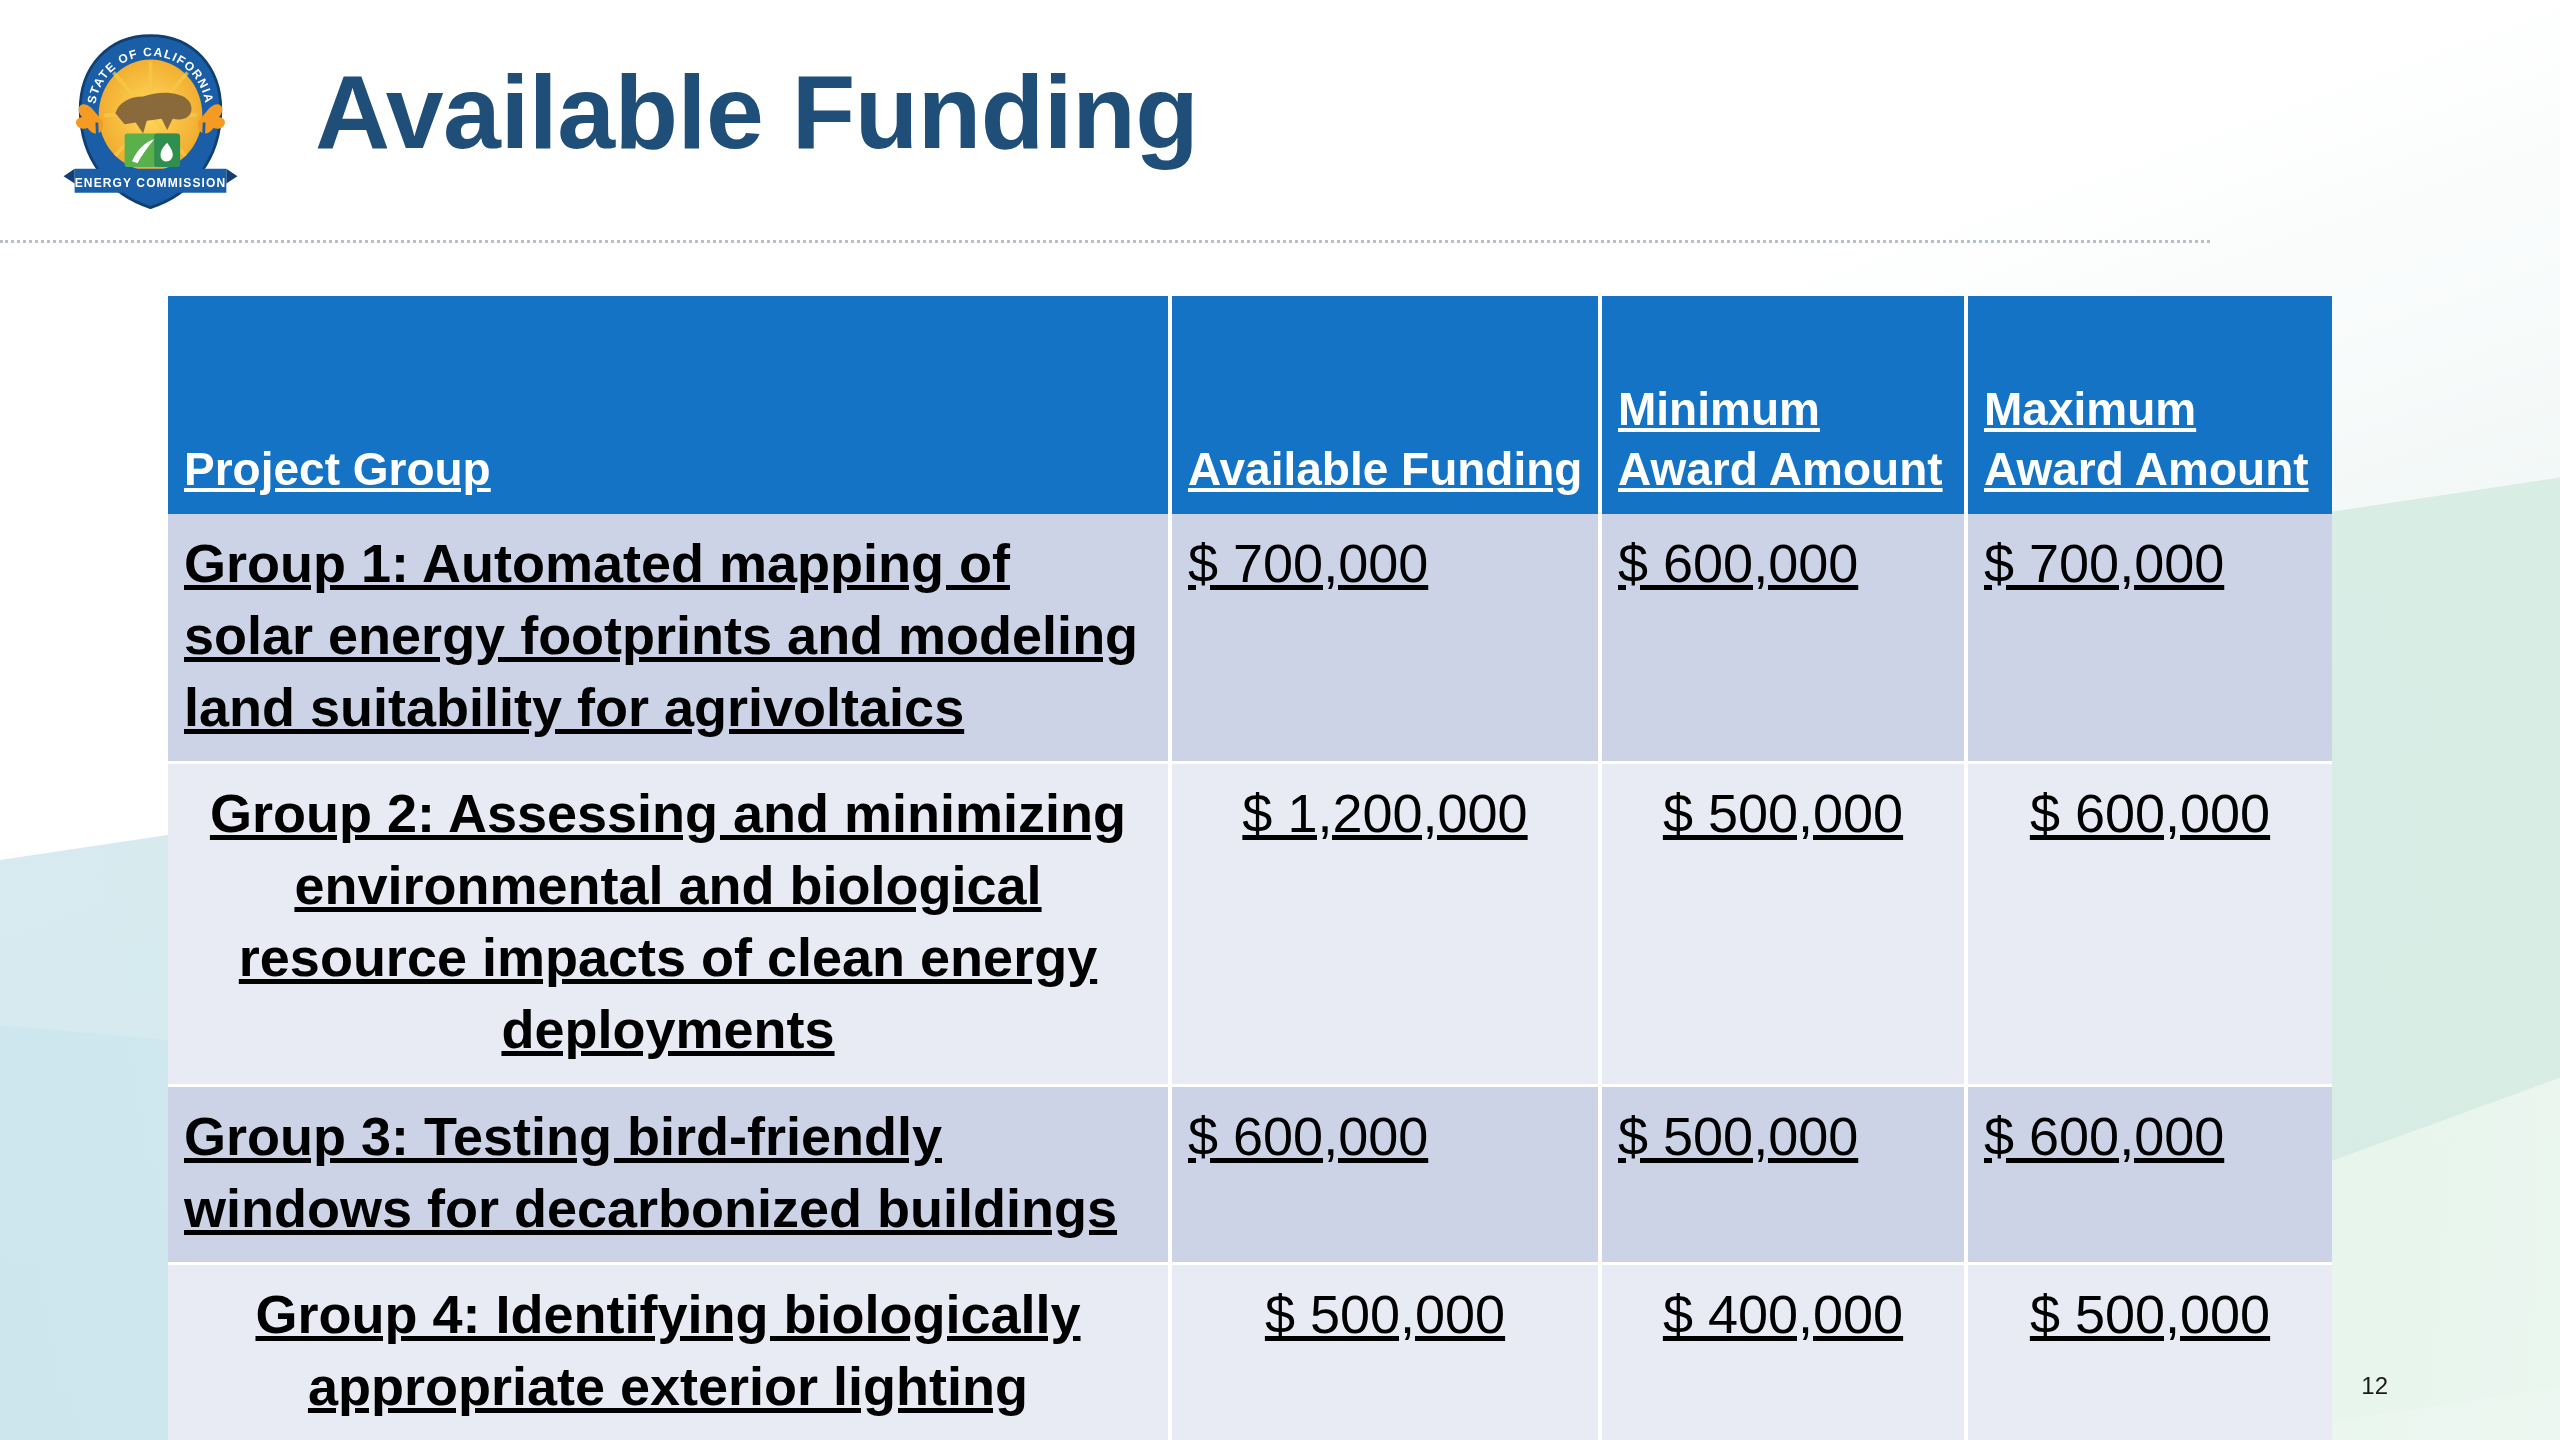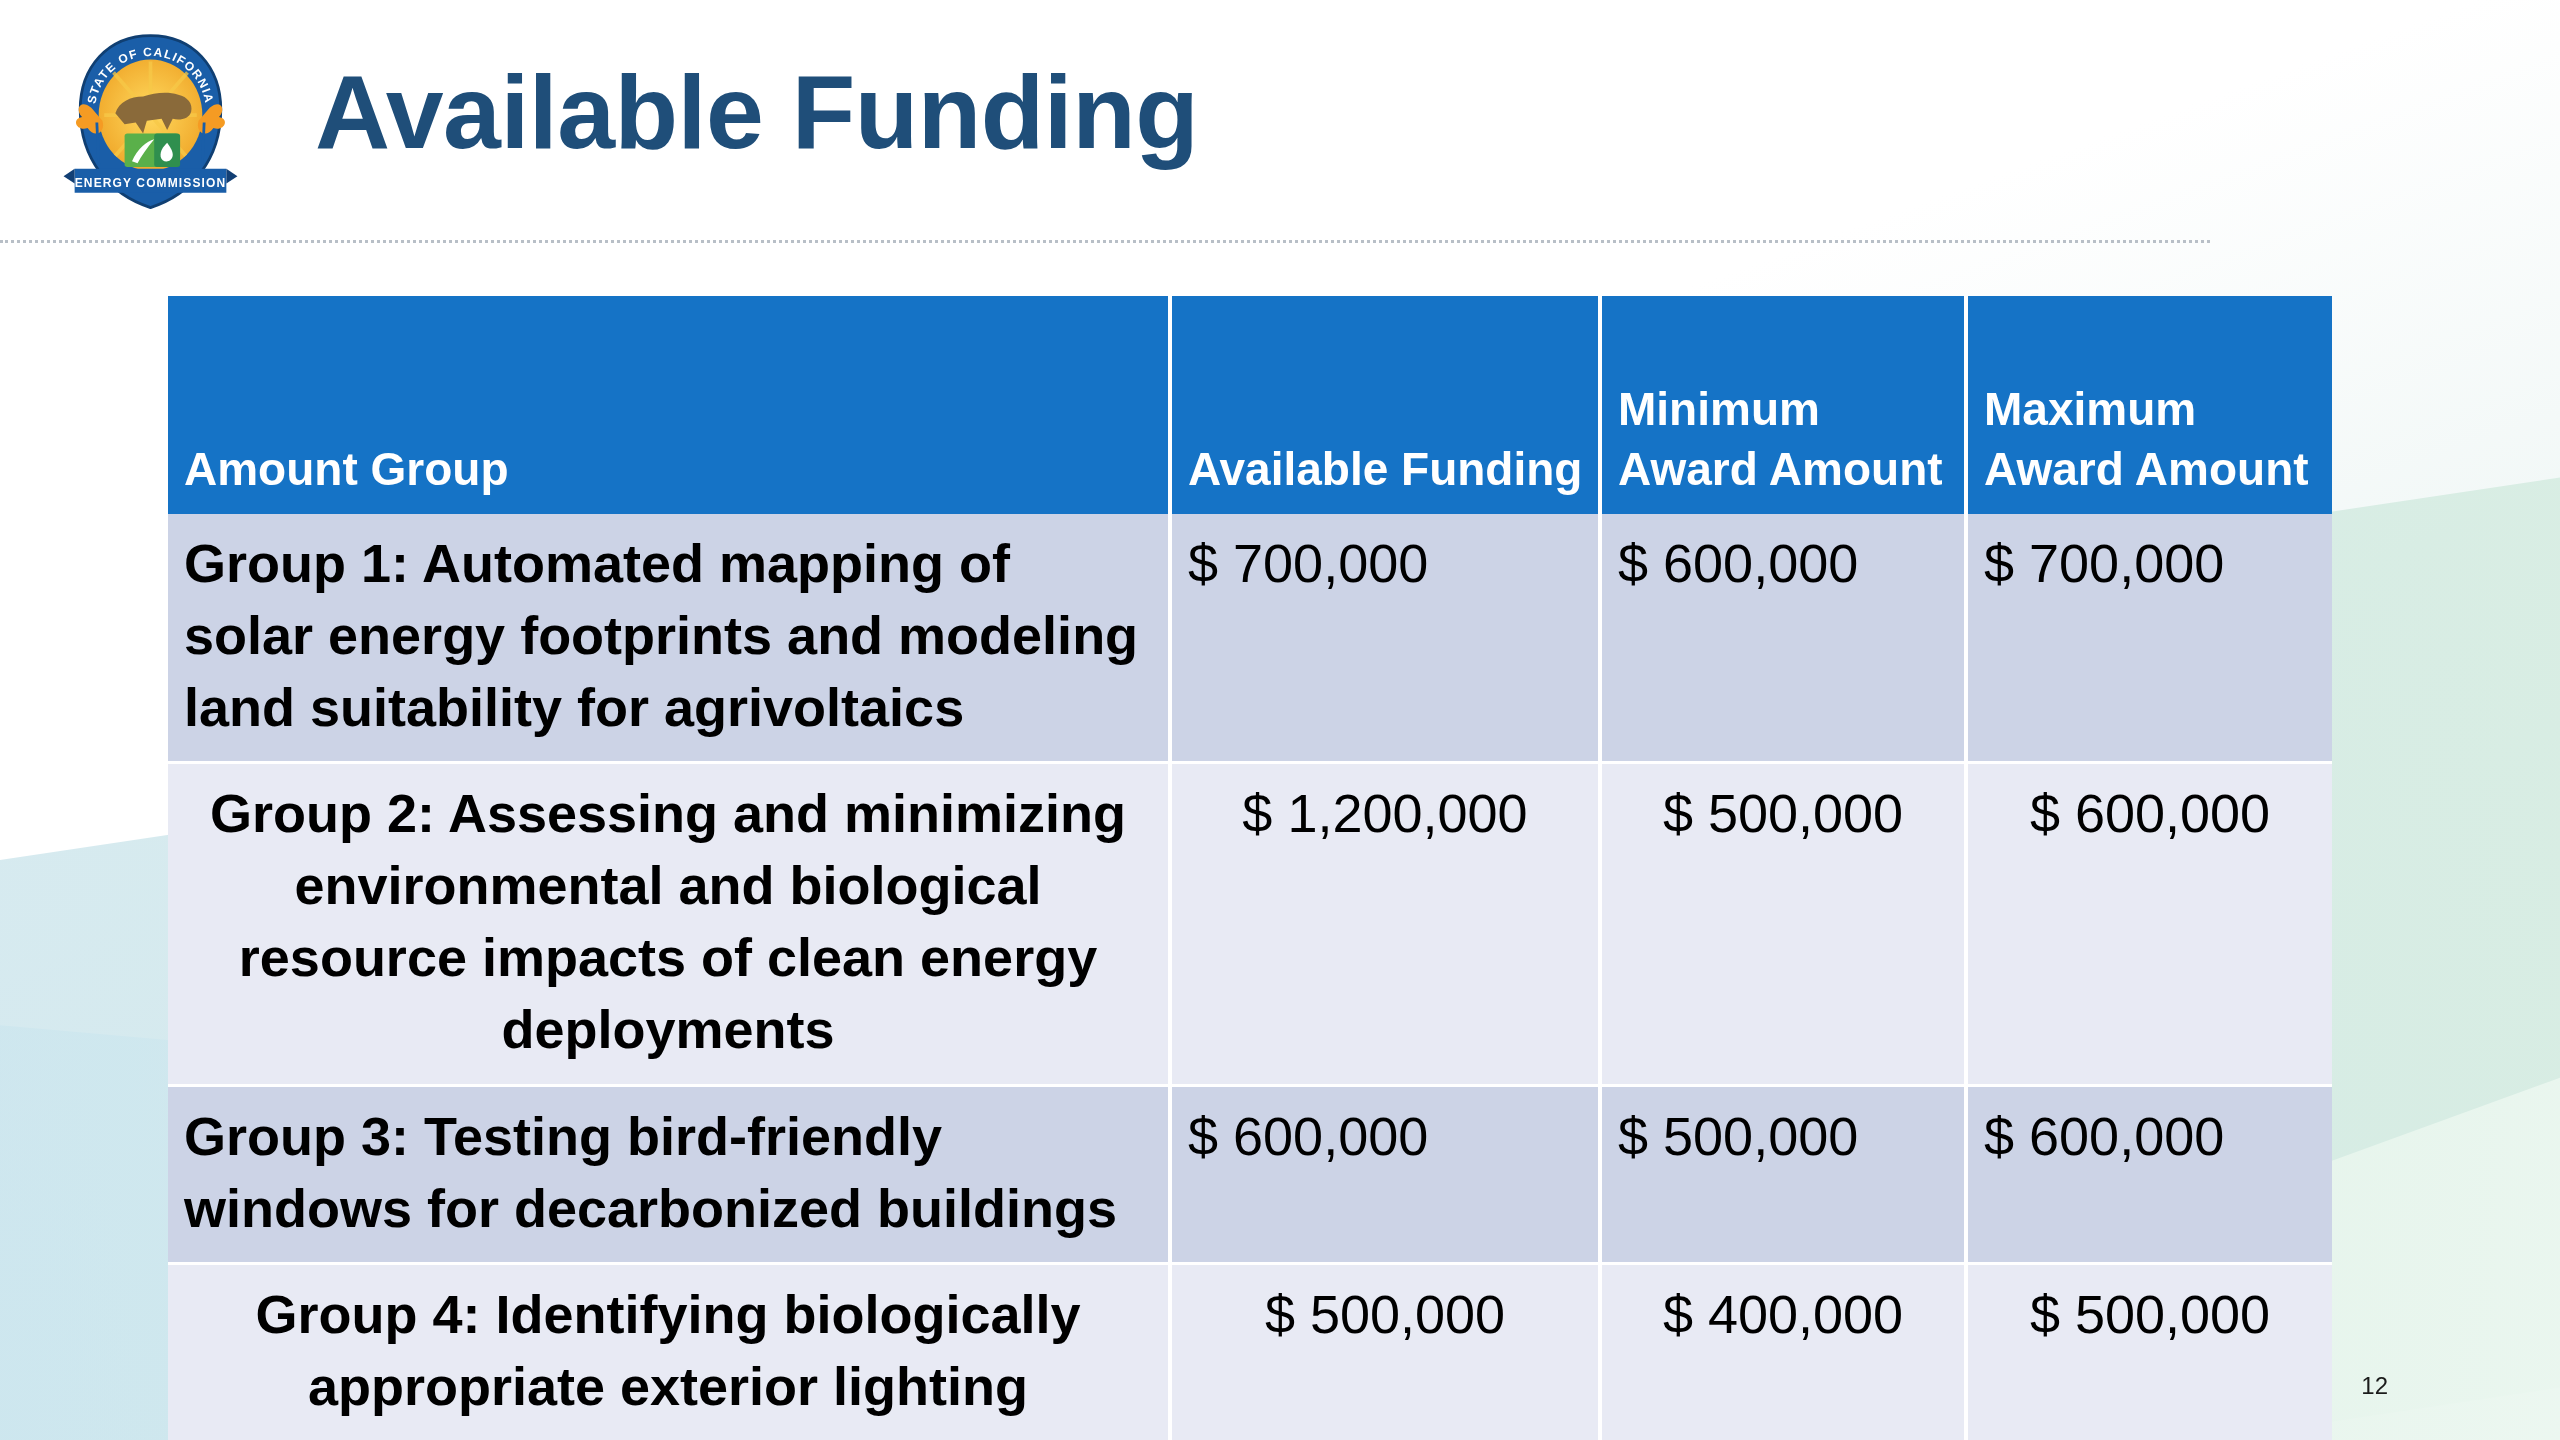--- a/index.html
+++ b/index.html
@@ -109,20 +109,21 @@
     top: 296px;
     width: 2164px;
     border-collapse: collapse;
     table-layout: fixed;
   }
   .funding-table th,
   .funding-table td {
     vertical-align: bottom;
     padding: 0;
     border: 0;
+    text-decoration: underline;
   }
   .funding-table thead th {
     background: #1573c6;
     color: #ffffff;
     font-size: 46px;
     font-weight: bold;
     line-height: 1.32;
     height: 204px;
     vertical-align: bottom;
     padding: 0 0 14px 16px;
@@ -239,21 +240,21 @@
 
   <table class="funding-table">
     <colgroup>
       <col class="col-group">
       <col class="col-avail">
       <col class="col-min">
       <col class="col-max">
     </colgroup>
     <thead>
       <tr>
-        <th>Amount Group</th>
+        <th>Project Group</th>
         <th>Available Funding</th>
         <th>Minimum Award Amount</th>
         <th>Maximum Award Amount</th>
       </tr>
     </thead>
     <tbody>
       <tr class="row-odd row-h1">
         <td class="cell-group">Group 1: Automated mapping of solar energy footprints and modeling land suitability for agrivoltaics</td>
         <td class="cell-num">$ 700,000</td>
         <td class="cell-num">$ 600,000</td>

